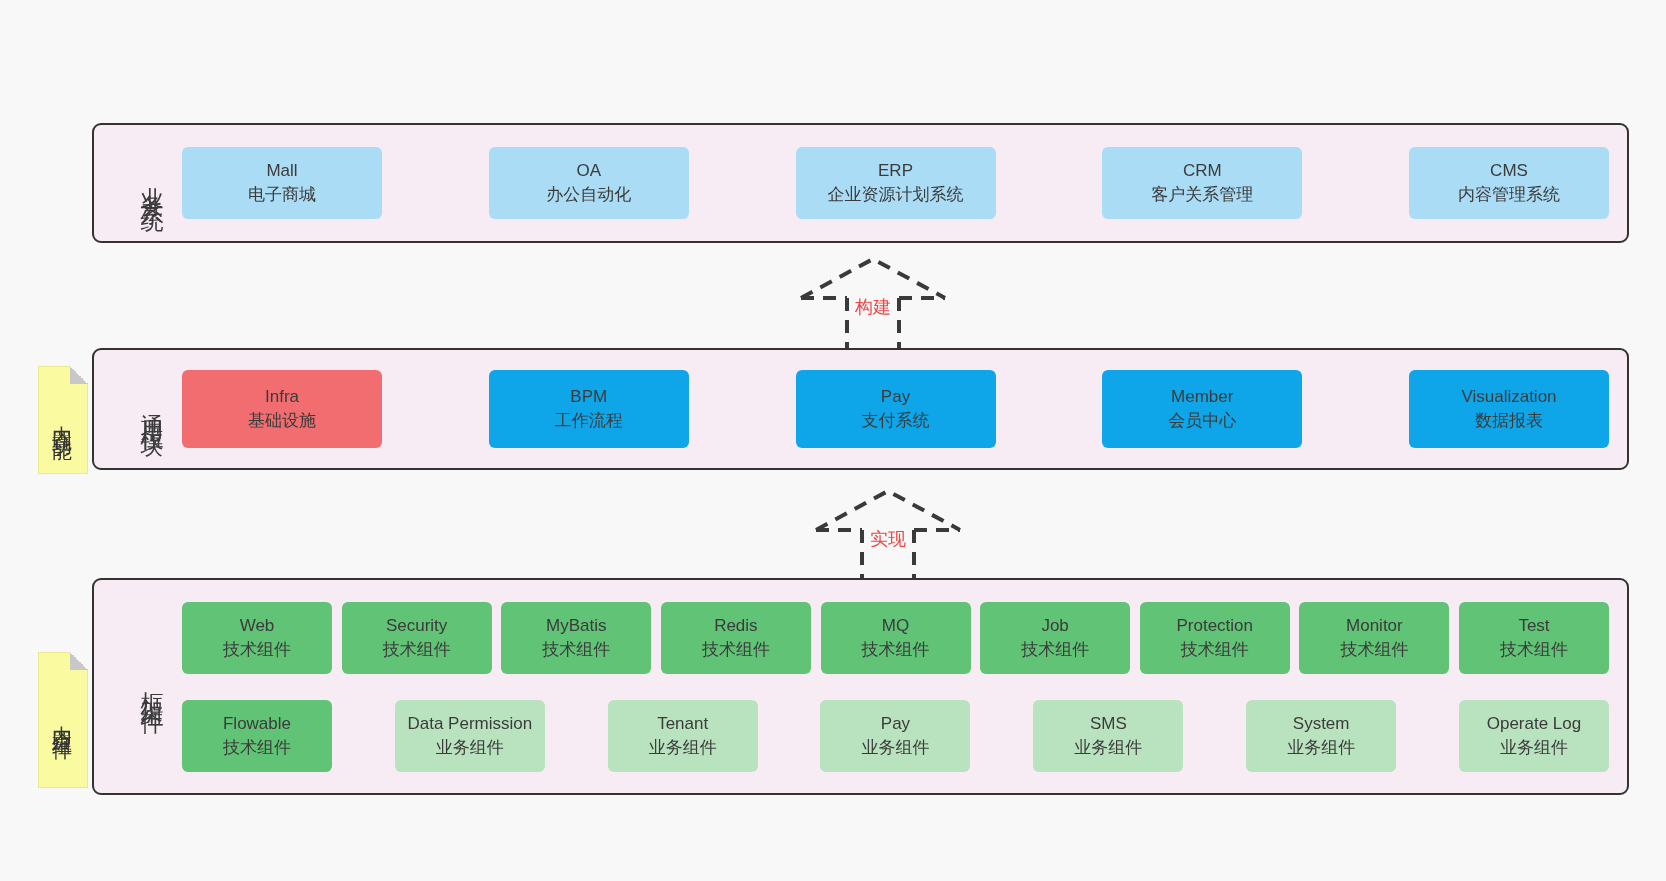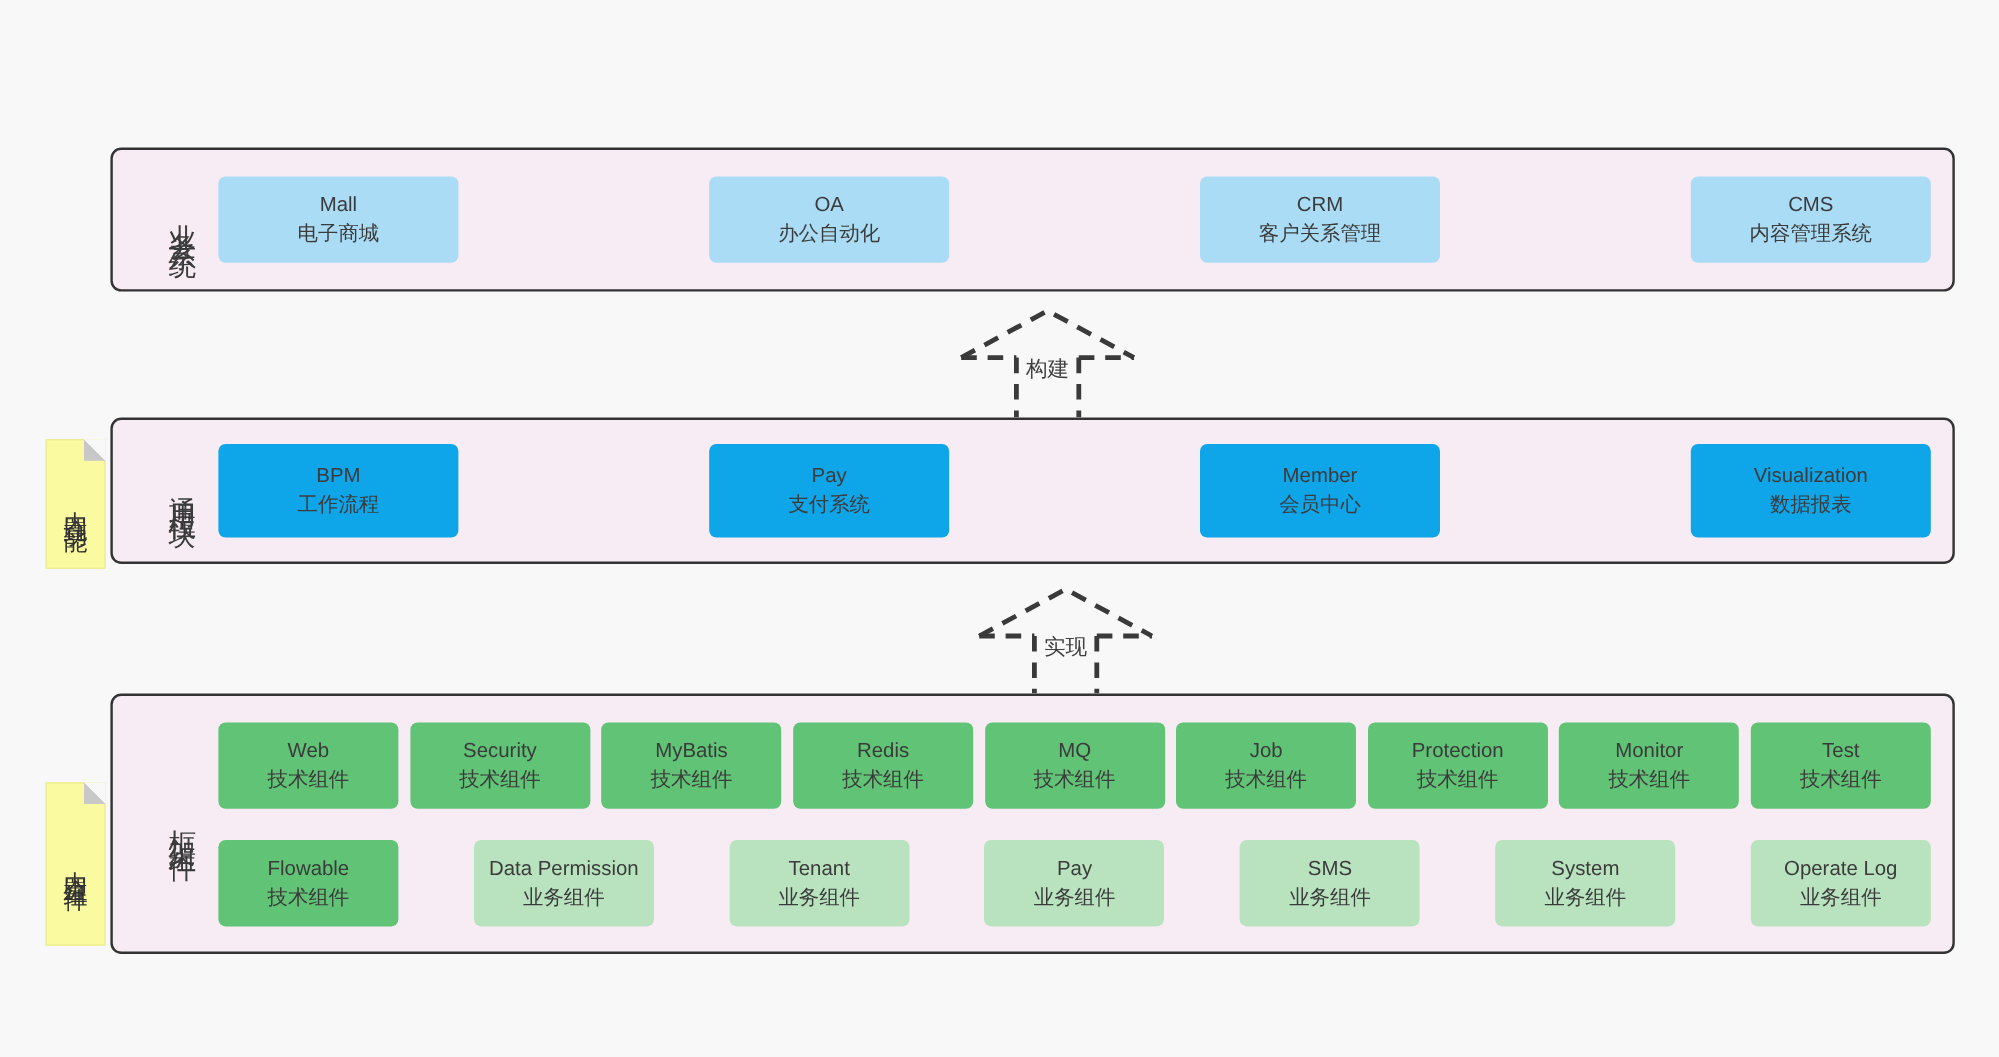--- a/index.html
+++ b/index.html
@@ -55,36 +55,40 @@
     position:absolute;top:-1px;right:-1px;width:18px;height:18px;
     background:linear-gradient(to bottom left,#f8f8f8 0 50%,#c8c8c8 50% 100%);
   }
   .arrow{position:absolute;width:170px;}
   .arrow-1{left:788px;top:254px;height:94px;}
   .arrow-2{left:803px;top:486px;height:92px;}
   .arrow svg{position:absolute;inset:0;width:100%;height:100%;}
   .arrow path{fill:none;stroke:#3a3a3a;stroke-width:4;stroke-dasharray:13 9;}
   .arrow-label{
     position:absolute;left:50%;top:40px;transform:translateX(-50%);
-    background:#f8f8f8;padding:1px 3px;font-size:18px;color:#404040;white-space:nowrap;
+    background:#f8f8f8;padding:1px 3px;font-size:18px;color:#ef4444;white-space:nowrap;
   }
 </style>
 </head>
 <body>
 
 <div class="band band-1">
   <div class="band-label">业务系统</div>
   <div class="boxes">
     <div class="box box-lg blue">
       <div>Mall</div>
       <div>电子商城</div>
     </div>
     <div class="box box-lg blue">
       <div>OA</div>
       <div>办公自动化</div>
+    </div>
+    <div class="box box-lg blue">
+      <div>ERP</div>
+      <div>企业资源计划系统</div>
     </div>
     <div class="box box-lg blue">
       <div>CRM</div>
       <div>客户关系管理</div>
     </div>
     <div class="box box-lg blue">
       <div>CMS</div>
       <div>内容管理系统</div>
     </div>
   </div>
@@ -99,20 +103,24 @@
   <span class="arrow-label">构建</span>
 </div>
 
 <div class="note note-1">
   <span class="fold"></span>
   <span class="note-text">内置功能</span>
 </div>
 <div class="band band-2">
   <div class="band-label">通用模块</div>
   <div class="boxes">
+    <div class="box box-md red">
+      <div>Infra</div>
+      <div>基础设施</div>
+    </div>
     <div class="box box-md pink">
       <div>BPM</div>
       <div>工作流程</div>
     </div>
     <div class="box box-md pink">
       <div>Pay</div>
       <div>支付系统</div>
     </div>
     <div class="box box-md pink">
       <div>Member</div>

